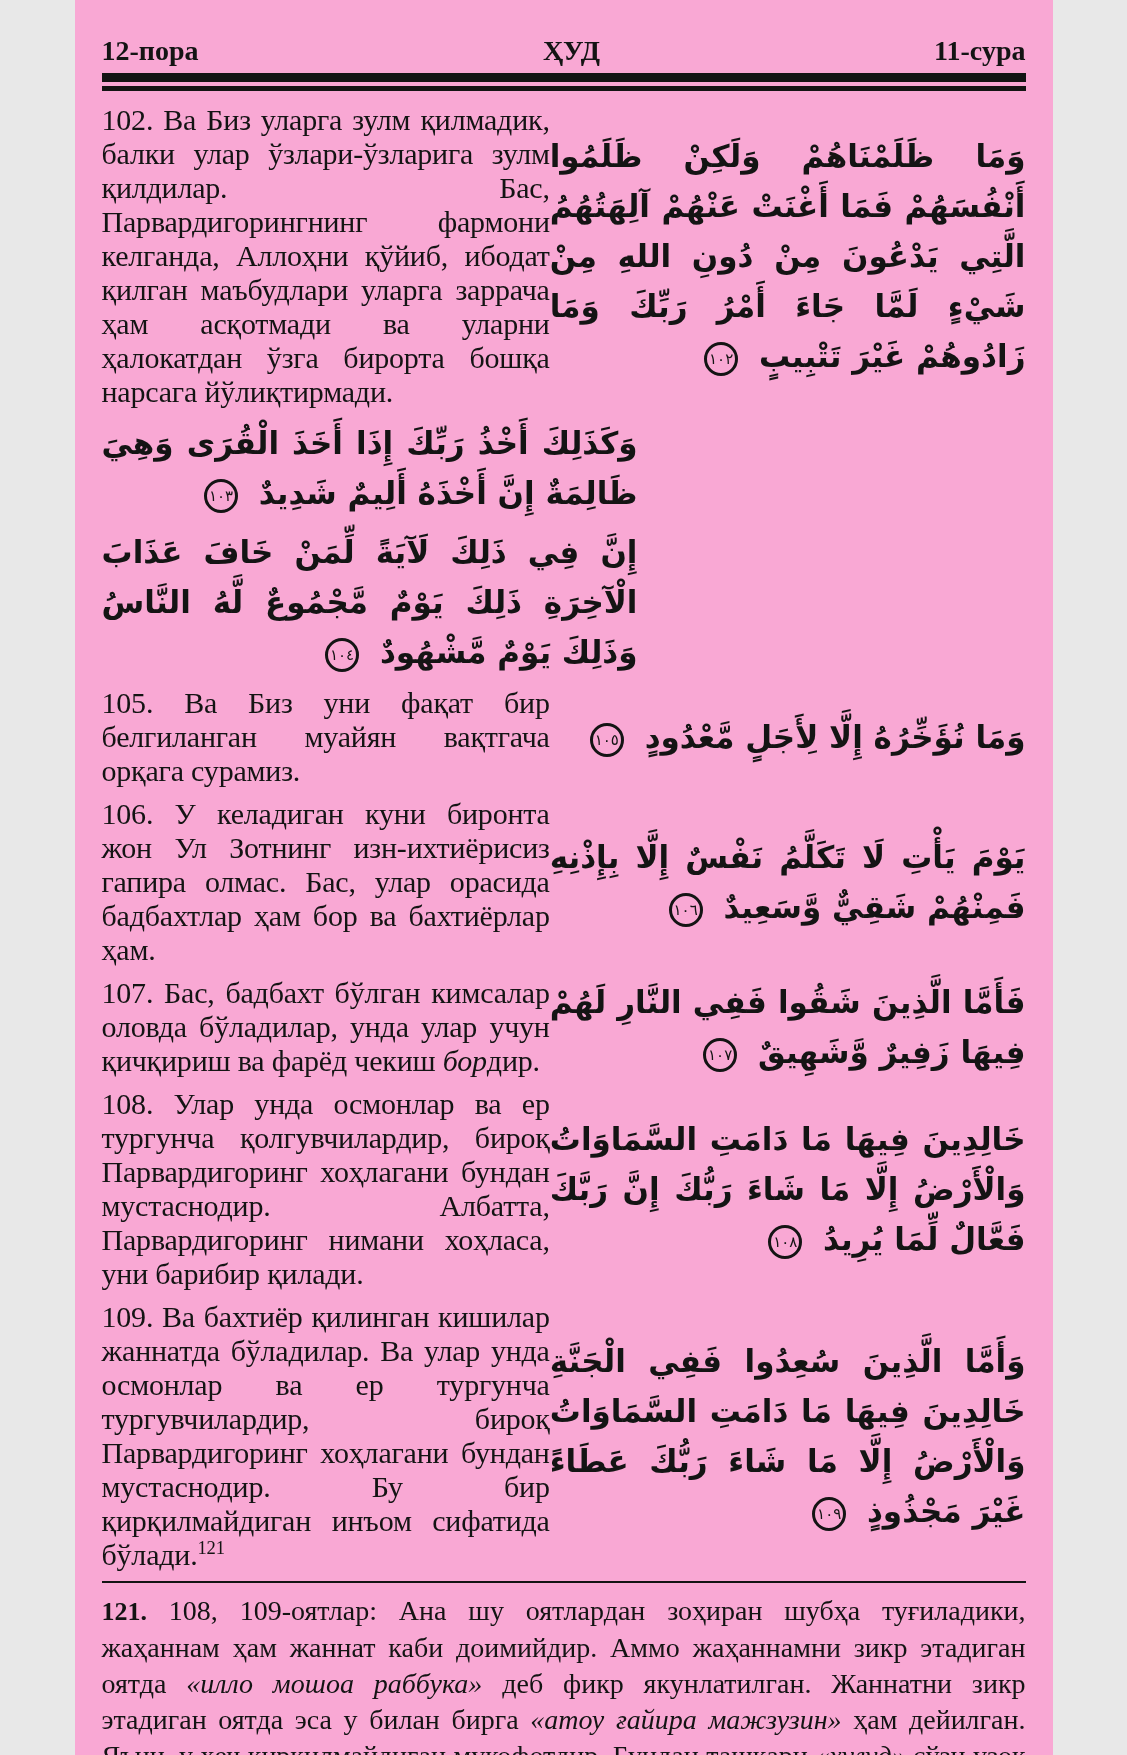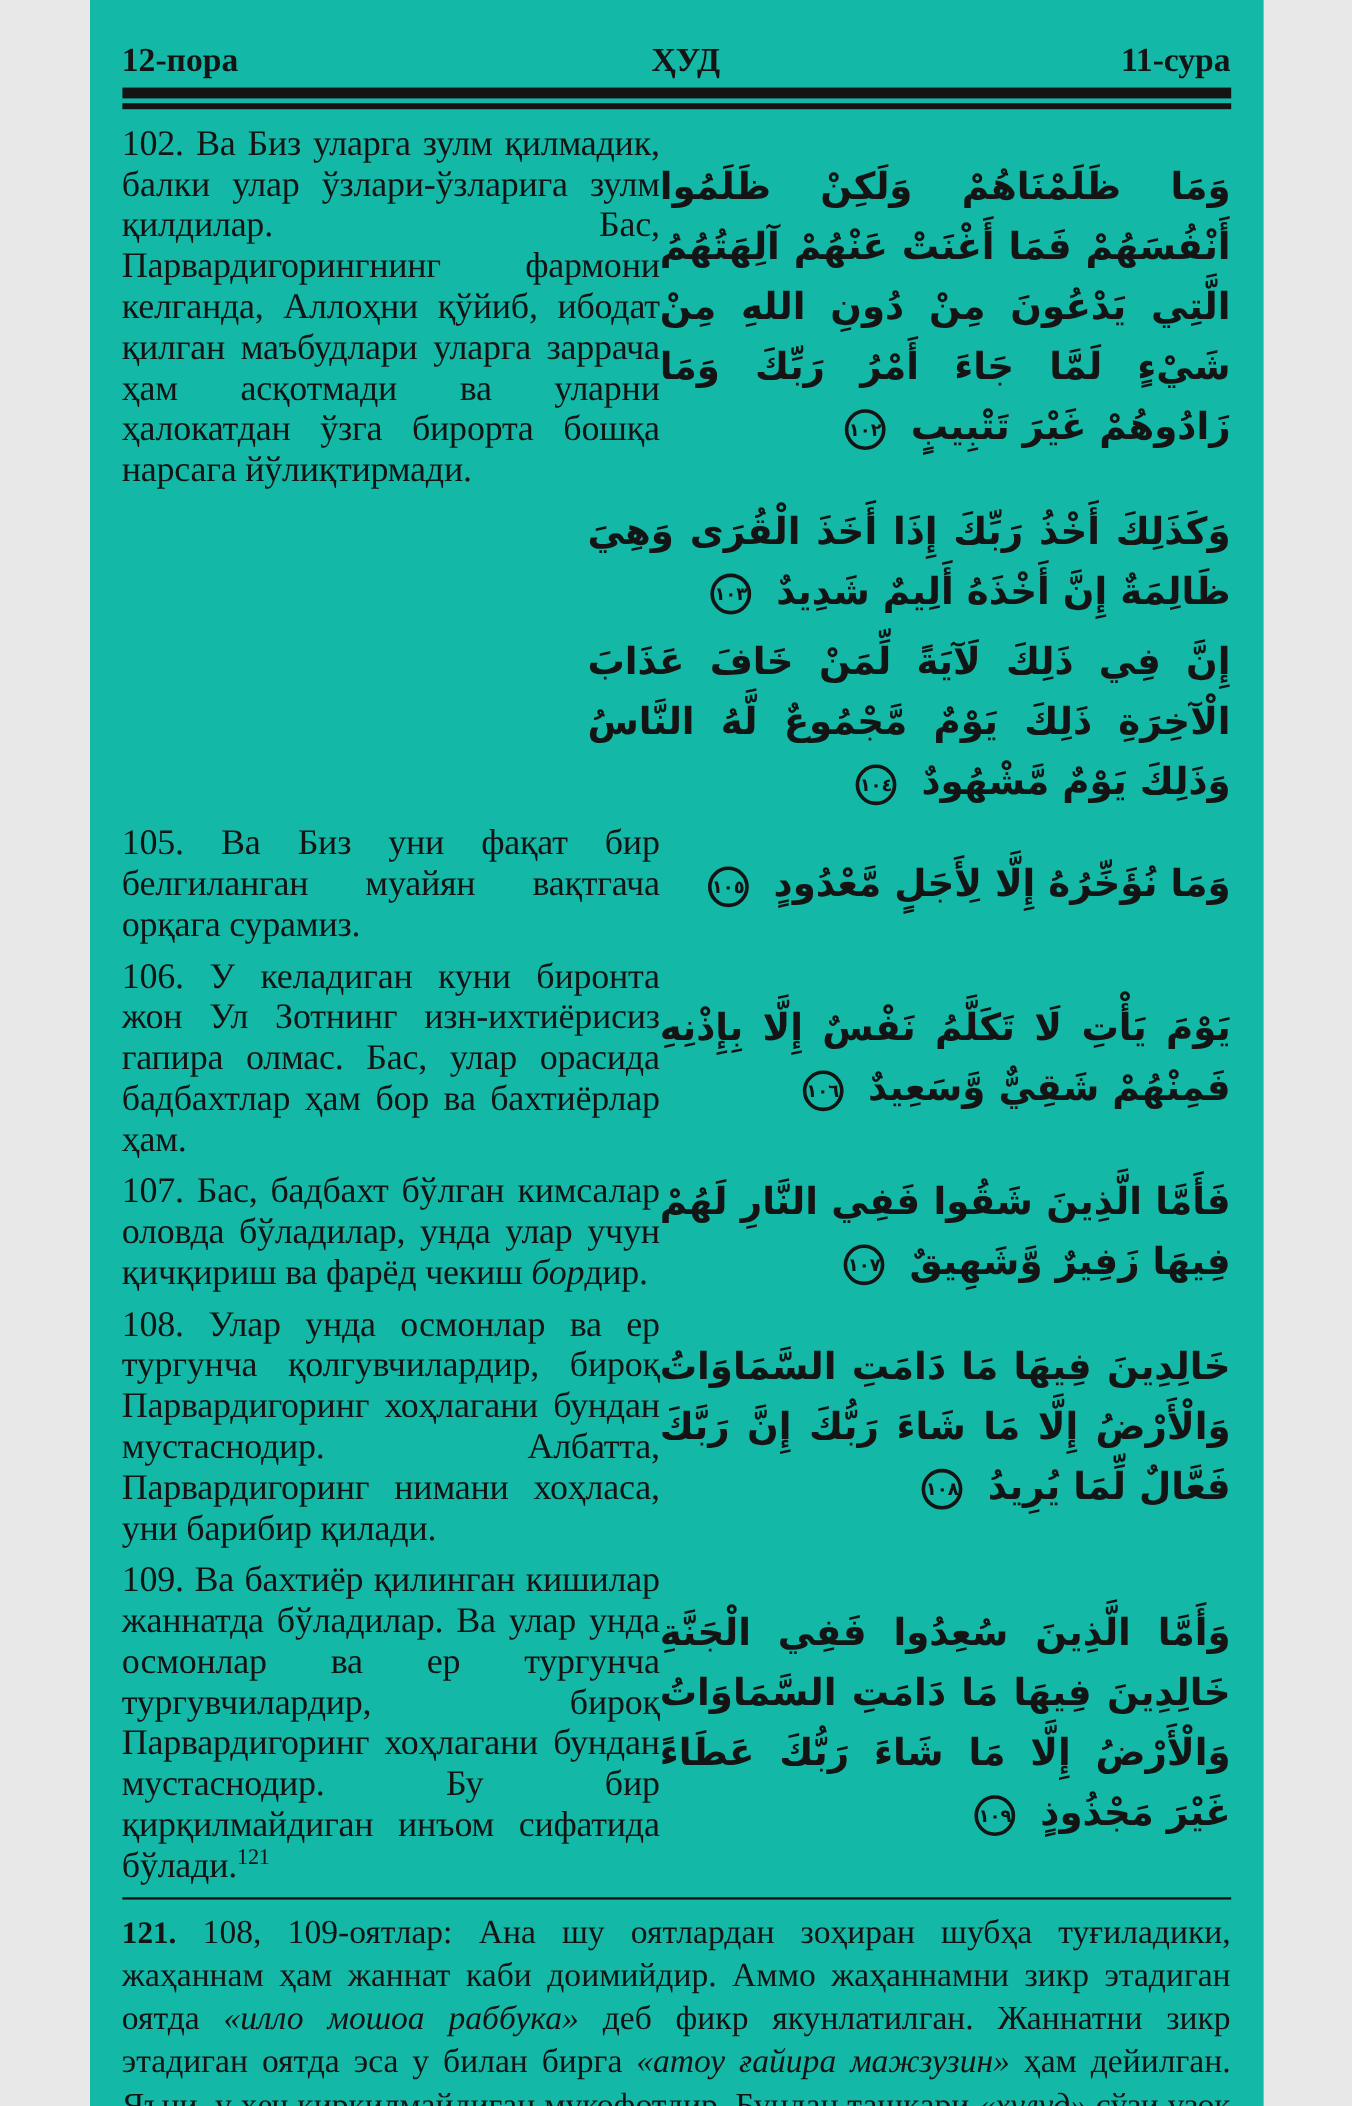--- a/index.html
+++ b/index.html
@@ -1,47 +1,47 @@
 <!DOCTYPE html>
 <html lang="uz"><head>
 <meta charset="utf-8">
 <style>
   html,body{margin:0;padding:0;background:#e8e8e8;}
   *{box-sizing:border-box;}
   .page{
-    width:978px;height:1755px;background:#14b8a6;color:#141414;
+    width:978px;height:1755px;background:#f9a8d4;color:#141414;
     margin:0 auto;position:relative;overflow:hidden;
     padding:36px 27px 0 27px;
     font-family:"Liberation Serif", serif;
   }
   
   .hdr{display:flex;justify-content:space-between;align-items:baseline;
        font-weight:bold;font-size:28px;line-height:30px;}
   .hdr .c{position:absolute;left:16px;right:0;text-align:center;}
   .hdr-wrap{position:relative;}
   .rule1{height:9px;background:#141414;margin-top:7px;}
   .rule2{height:5px;background:#141414;margin-top:4px;}
   
   .verses{margin-top:12px;}
-  .verse-row{display:flex;justify-content:flex-end;align-items:center;margin-bottom:9px;}
+  .verse-row{display:flex;justify-content:flex-start;align-items:center;margin-bottom:9px;}
   .translation{
     width:505px;margin:0;font-size:30px;line-height:34px;
     text-align:justify;letter-spacing:-0.2px;
   }
   .translation .it{font-style:italic;}
   .translation sup{font-weight:normal;font-size:0.62em;line-height:0;}
   .arabic{
     width:536px;direction:rtl;text-align:justify;
     font-family:"DejaVu Sans", sans-serif;font-weight:bold;
     font-size:31px;line-height:50px;letter-spacing:0;
   }
   .marker{
     display:inline-block;min-width:34px;height:34px;border:3px solid #141414;
     border-radius:50%;font-size:15px;line-height:29px;text-align:center;
-    vertical-align:middle;margin:0 10px;font-weight:bold;
+    vertical-align:middle;margin:0 10px;font-weight:normal;
   }
   
   .fnrule{height:2px;background:#141414;margin-top:4px;}
   .footnote{margin:10px 0 0 0;font-size:28px;line-height:36px;text-align:justify;}
   .footnote .fnum{font-weight:bold;font-size:26px;}
   .footnote .it{font-style:italic;margin-top:28px;}
 </style>
 </head>
 <body>
 

